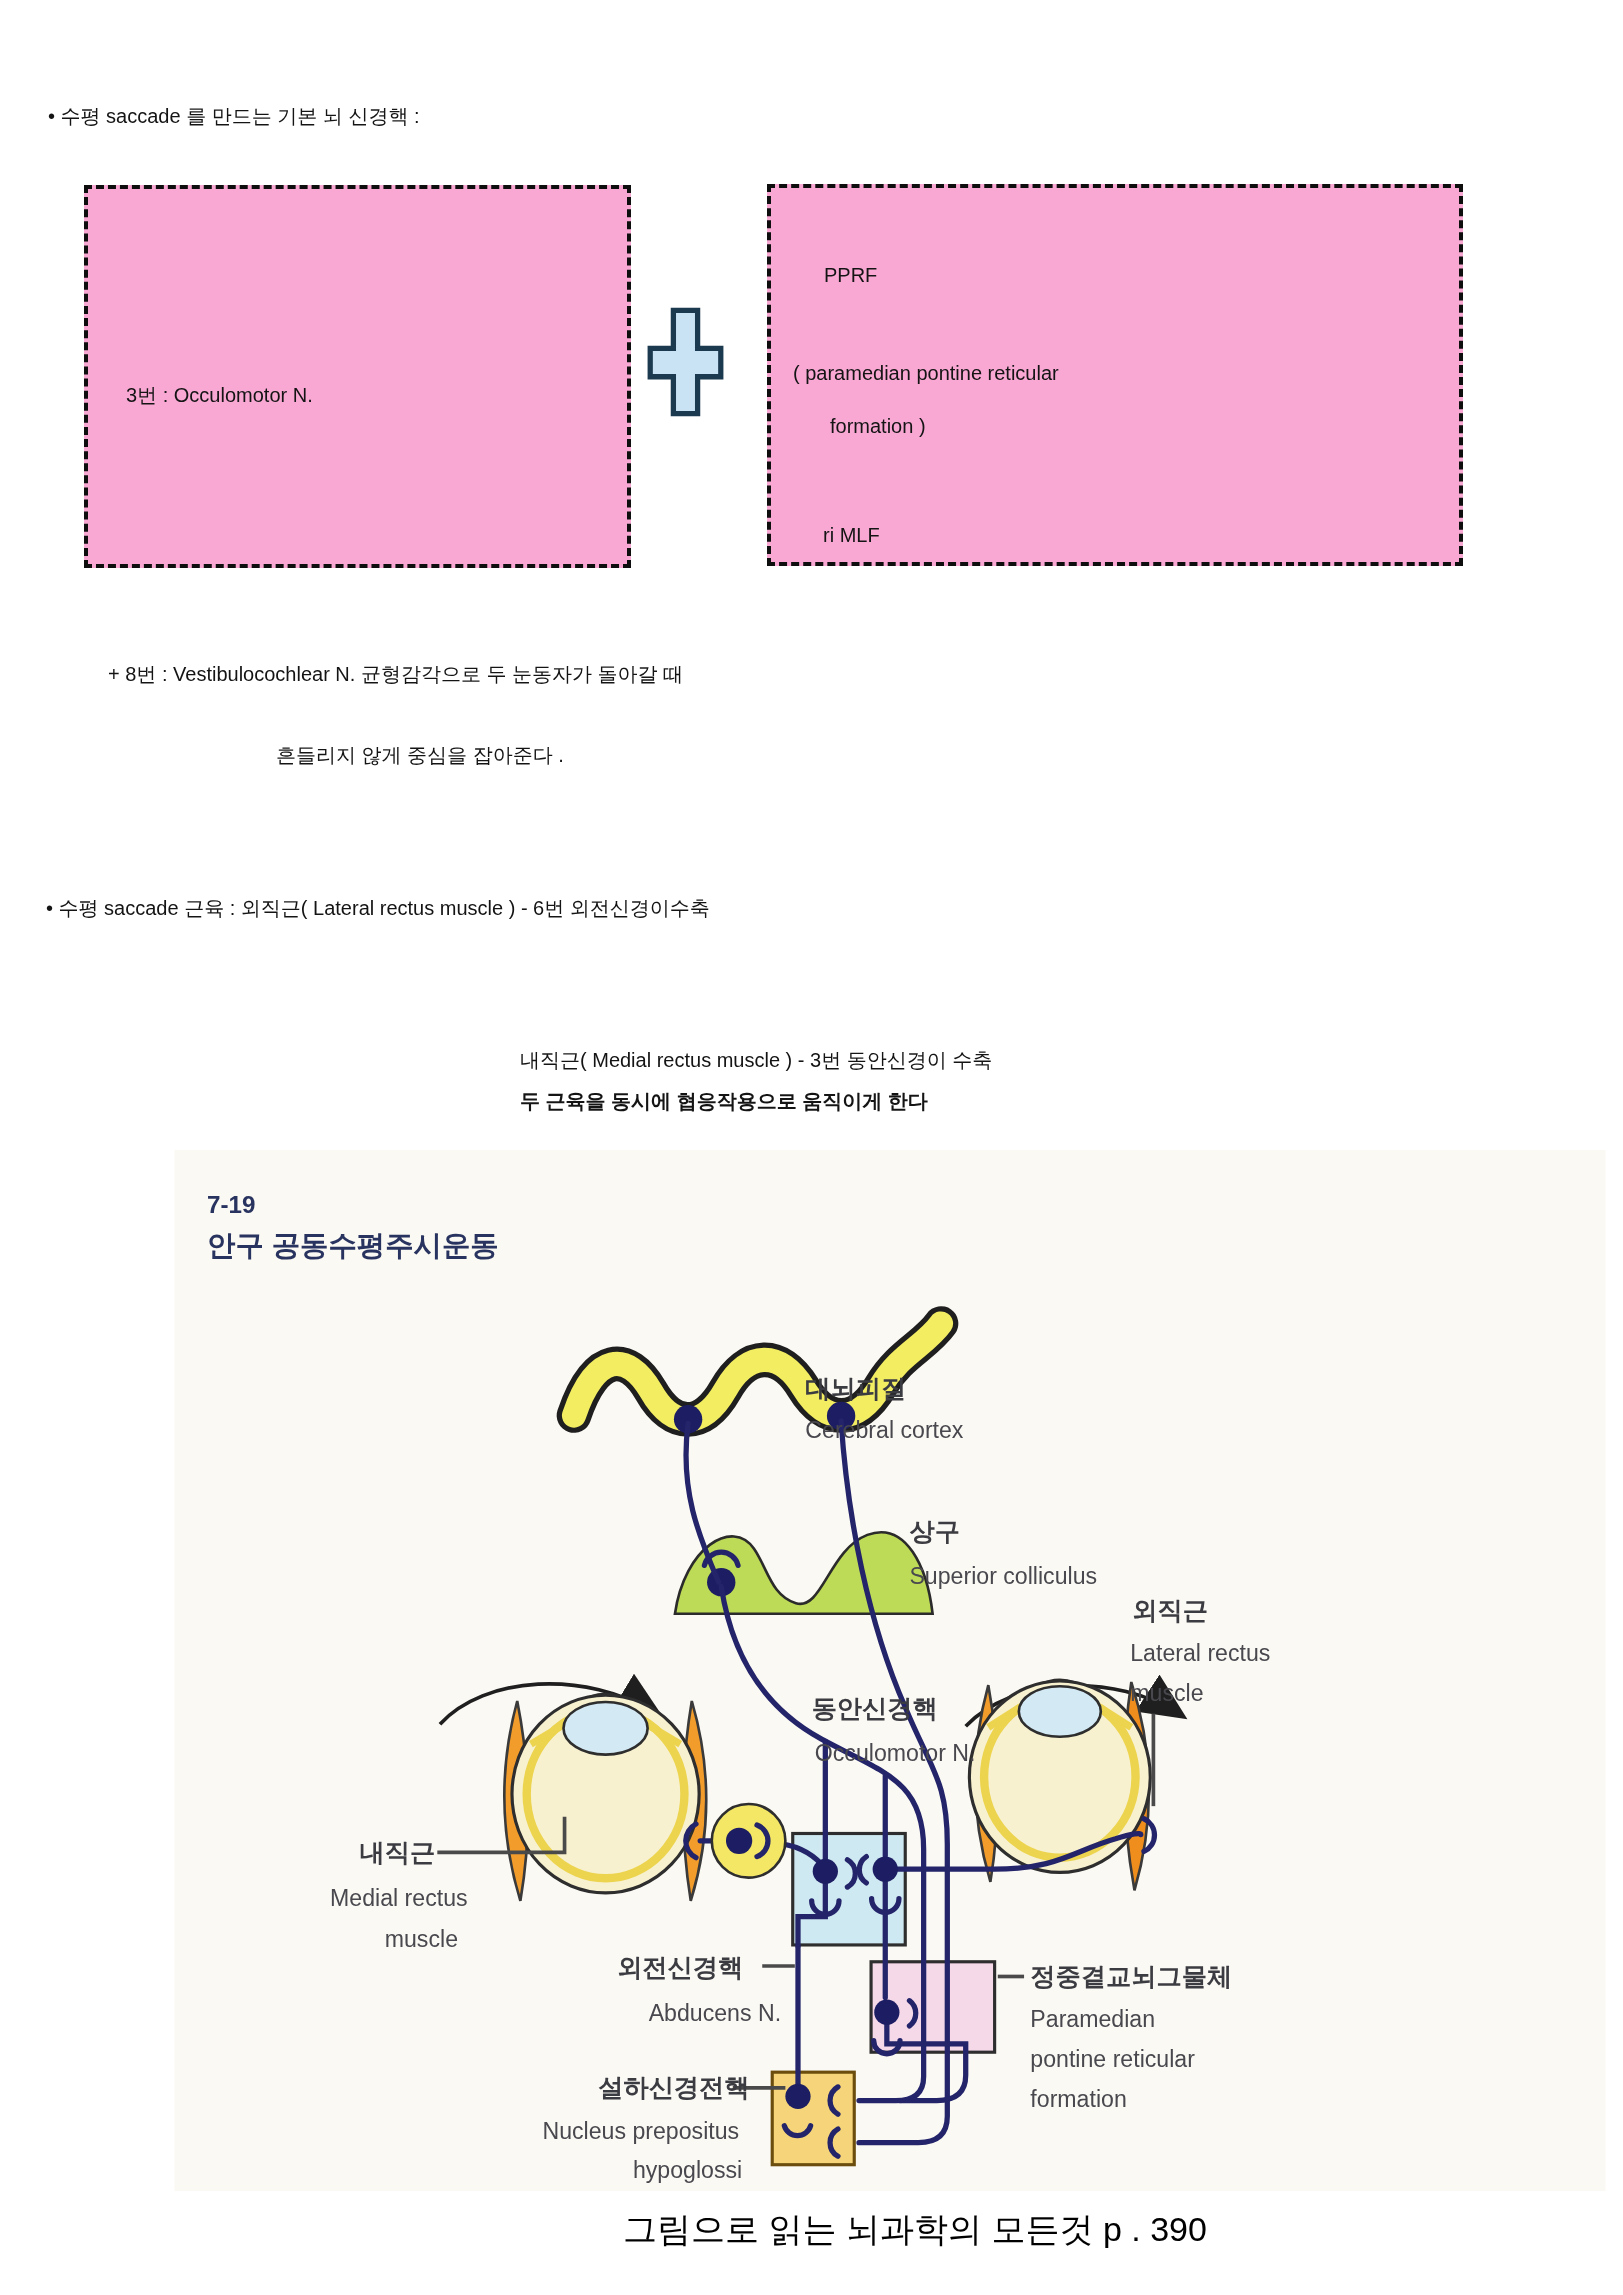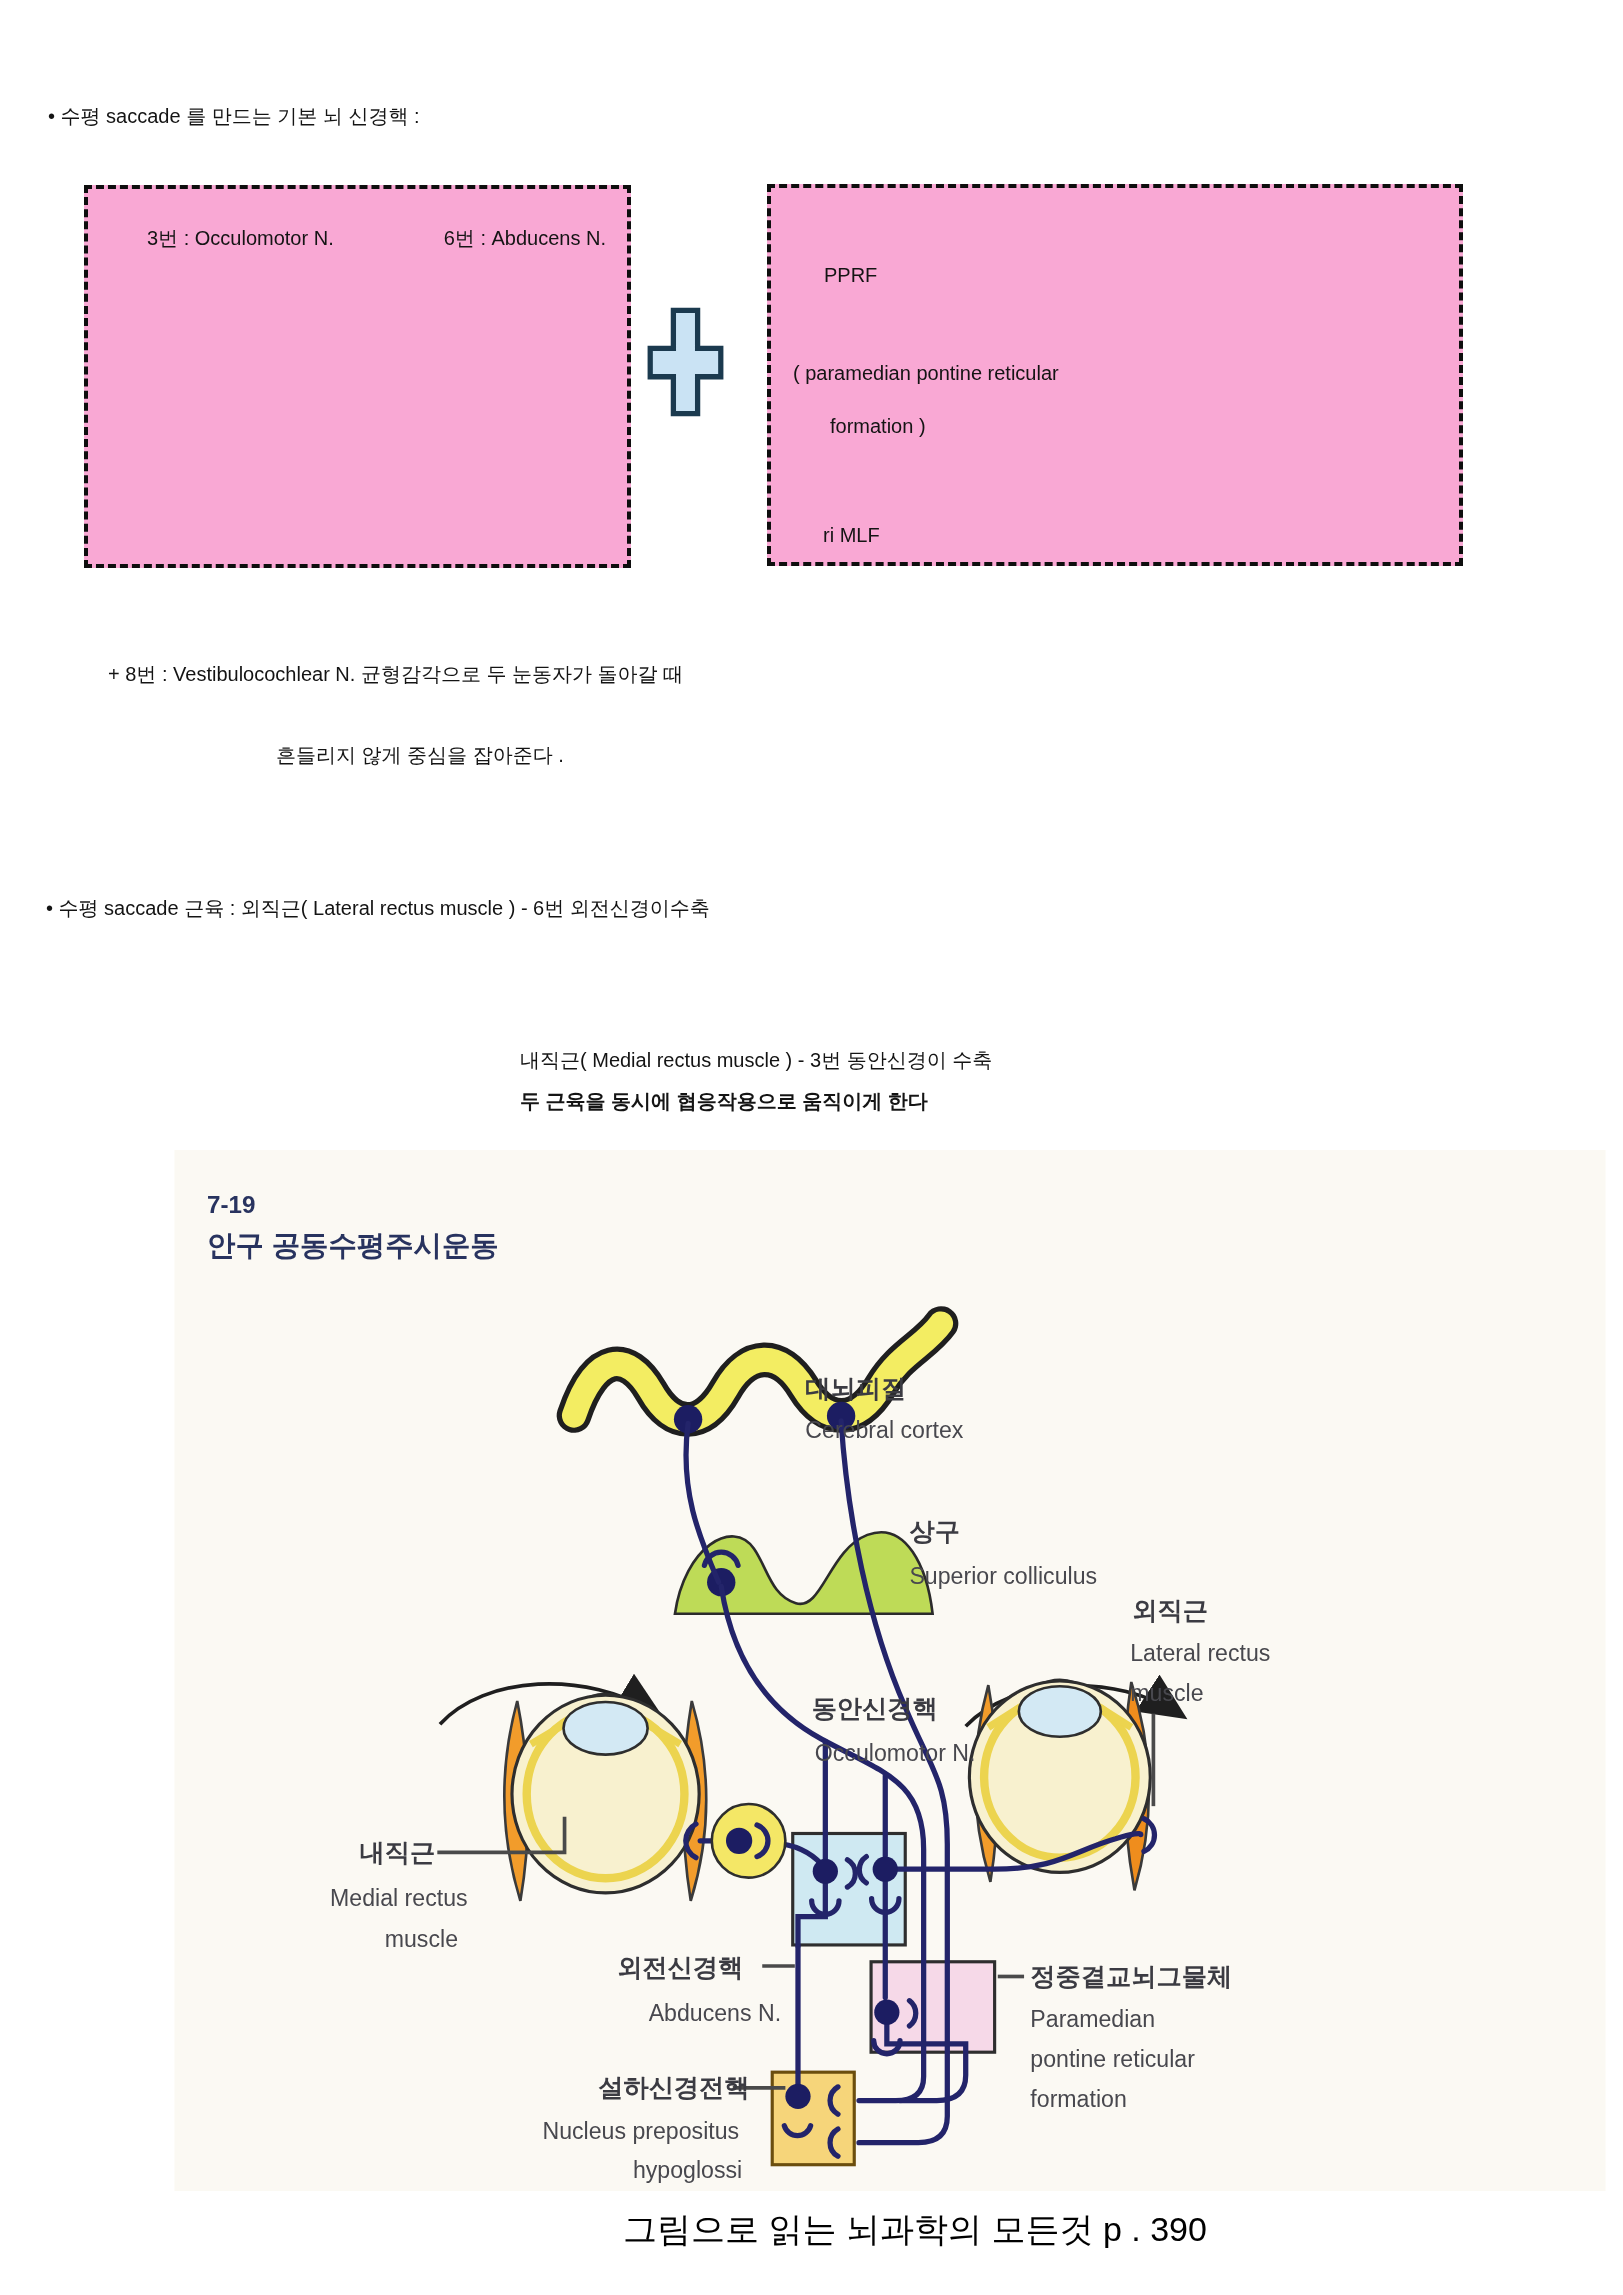--- a/index.html
+++ b/index.html
@@ -1,20 +1,20 @@
 <!DOCTYPE html>
 <html style="font-size:8.4px"><head>
 <meta charset="utf-8">
 <style>
   html,body{margin:0;padding:0;background:#ffffff;}
   body{width:1623px;height:2295px;position:relative;font-family:"Liberation Sans","DejaVu Sans",sans-serif;color:#111;}
   .abs{position:absolute;}
   .t58{font-size:20px;line-height:1.15;letter-spacing:0px;white-space:nowrap;color:#141414;margin-top:38px;}
   .dash-box{border:4.7px dashed #0e0e0e;box-sizing:border-box;background:#f9a8d4;}
-  #left-box{left:84px;top:185px;width:547px;height:383px;display:flex;flex-direction:row;justify-content:center;gap:110px;padding-left:38px;}
+  #left-box{left:84px;top:185px;width:547px;height:383px;display:flex;flex-direction:column;justify-content:center;gap:110px;padding-left:38px;}
   #right-box{left:767px;top:184px;width:696px;height:382px;}
   #right-box .rl{position:absolute;white-space:nowrap;}
   #plus-wrap{left:646px;top:306px;width:79px;height:112px;}
   #figure-wrap{left:174px;top:1150px;width:1432px;height:1041px;}
   #caption{left:515px;top:2207px;width:800px;text-align:center;font-size:34px;color:#000000;white-space:nowrap;}
   svg text{font-family:"Liberation Sans","DejaVu Sans",sans-serif;}
   .flabel-ko{font-size:48px;fill:#3b3b42;font-weight:600;}
   .flabel-en{font-size:44px;fill:#48484e;}
   .wire{stroke:#23246a;stroke-width:10;fill:none;stroke-linecap:round;}
   .cup{stroke:#23246a;stroke-width:10;fill:none;stroke-linecap:round;}
@@ -22,21 +22,20 @@
   .ptr{stroke:#4a4a4a;stroke-width:7;fill:none;}
   .outline{stroke:#2e2e2e;}
 </style>
 </head>
 <body>
 
 <div class="abs t58" style="left:48px;top:67px;">• 수평 saccade 를 만드는 기본 뇌 신경핵  :</div>
 
 <div class="abs dash-box" id="left-box">
   <div class="t58">3번 : Occulomotor N.</div>
-  <div class="t58">6번 : Abducens N.</div>
 </div>
 
 <div class="abs" id="plus-wrap">
   <svg width="79" height="112" viewBox="0 0 150 212">
     <path d="M52,8 H98 V80 H142 V134 H98 V204 H52 V134 H8 V80 H52 Z" fill="#cae3f4" stroke="#1b3a4f" stroke-width="10" stroke-linejoin="miter"></path>
   </svg>
 </div>
 
 <div class="abs dash-box" id="right-box">
   <div class="rl t58" style="left:53px;top:38px;">PPRF</div>

